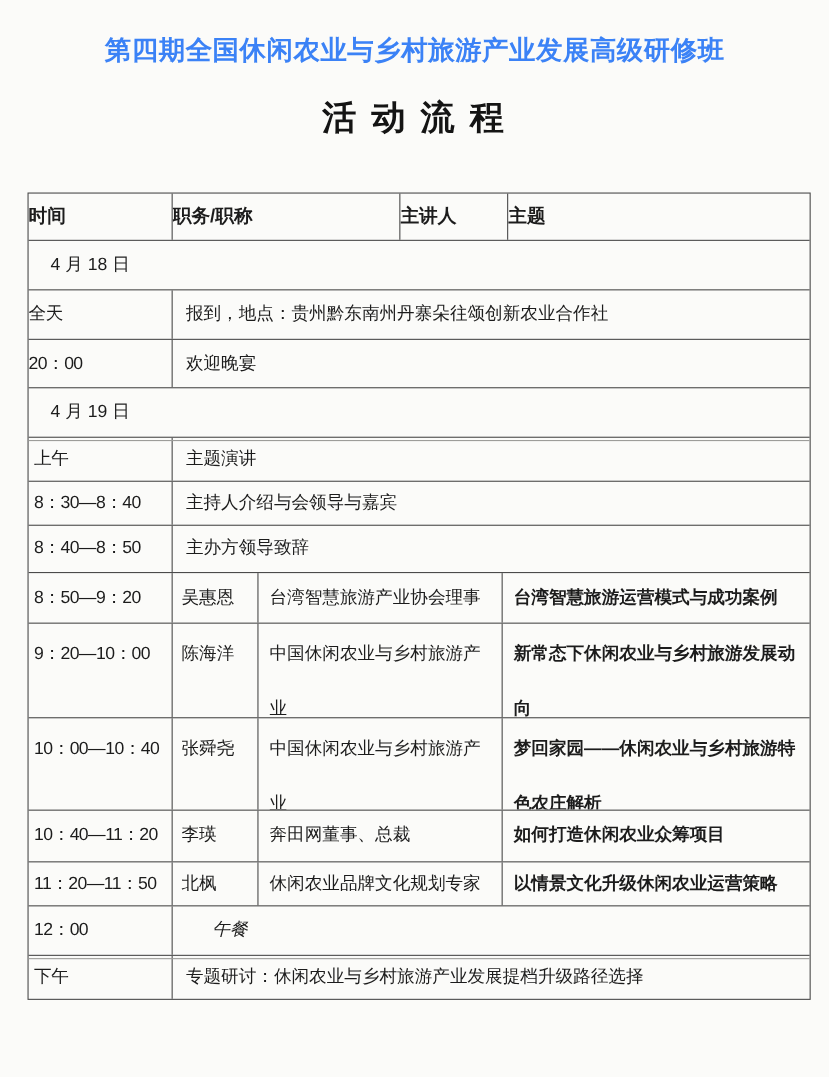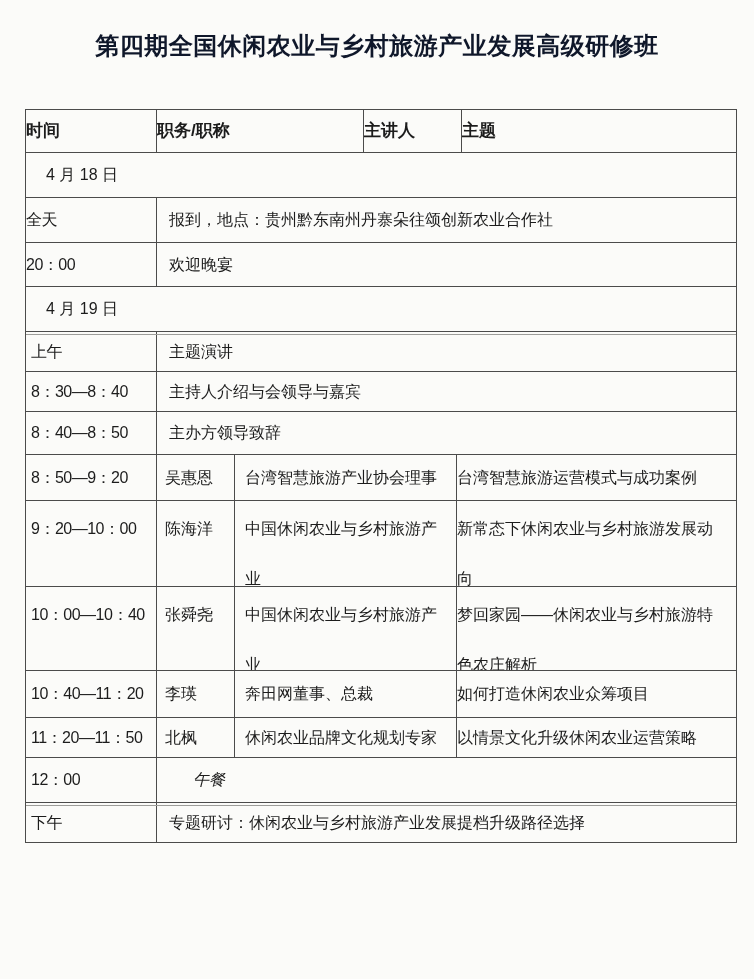--- a/index.html
+++ b/index.html
@@ -19,21 +19,21 @@
     overflow: hidden;
   }
 
   .doc-title {
     padding-top: 30px;
     text-align: center;
     font-family: "Liberation Serif", "DejaVu Serif", serif;
     font-weight: bold;
     font-size: 24px;
     letter-spacing: 0.5px;
-    color: #0f172a;
+    color: #3b82f6;
   }
   .doc-subtitle {
     margin-top: 24px;
     text-align: center;
     font-family: "Liberation Serif", "DejaVu Serif", serif;
     font-weight: bold;
     font-size: 31px;
     letter-spacing: 3px;
     color: #141414;
   }
@@ -88,31 +88,32 @@
 
   
   .merged .c-time { width: 130px; }
   .merged .c-content { flex: 1; padding-left: 12px; padding-right: 6px; }
   .c-content.indent { padding-left: 36px; font-style: italic; }
 
   
   .speaker .c-time { width: 130px; }
   .speaker .c-spk  { width: 78px; padding-left: 8px; }
   .speaker .c-title{ width: 222px; padding-left: 10px; padding-right: 4px; }
-  .speaker .c-topic{ flex: 1; padding-left: 0; padding-right: 4px; }
+  .speaker .c-topic{ flex: 1; padding-left: 10px; padding-right: 4px; font-weight: bold; }
 
   .c-time { padding-left: 5px; white-space: nowrap; letter-spacing: -0.5px; }
   .c-time.t-center { padding-left: 0; }
 </style>
 </head>
 <body>
 
 <div class="sheet">
 
   <div class="doc-title">第四期全国休闲农业与乡村旅游产业发展高级研修班</div>
+  <div class="doc-subtitle">活 动 流 程</div>
 
   <div class="tbl">
 
     <div class="row head h42">
       <div class="cell hc1">时间</div>
       <div class="cell hc3">职务/职称</div>
       <div class="cell hc2">主讲人</div>
       <div class="cell hc4">主题</div>
     </div>
 

